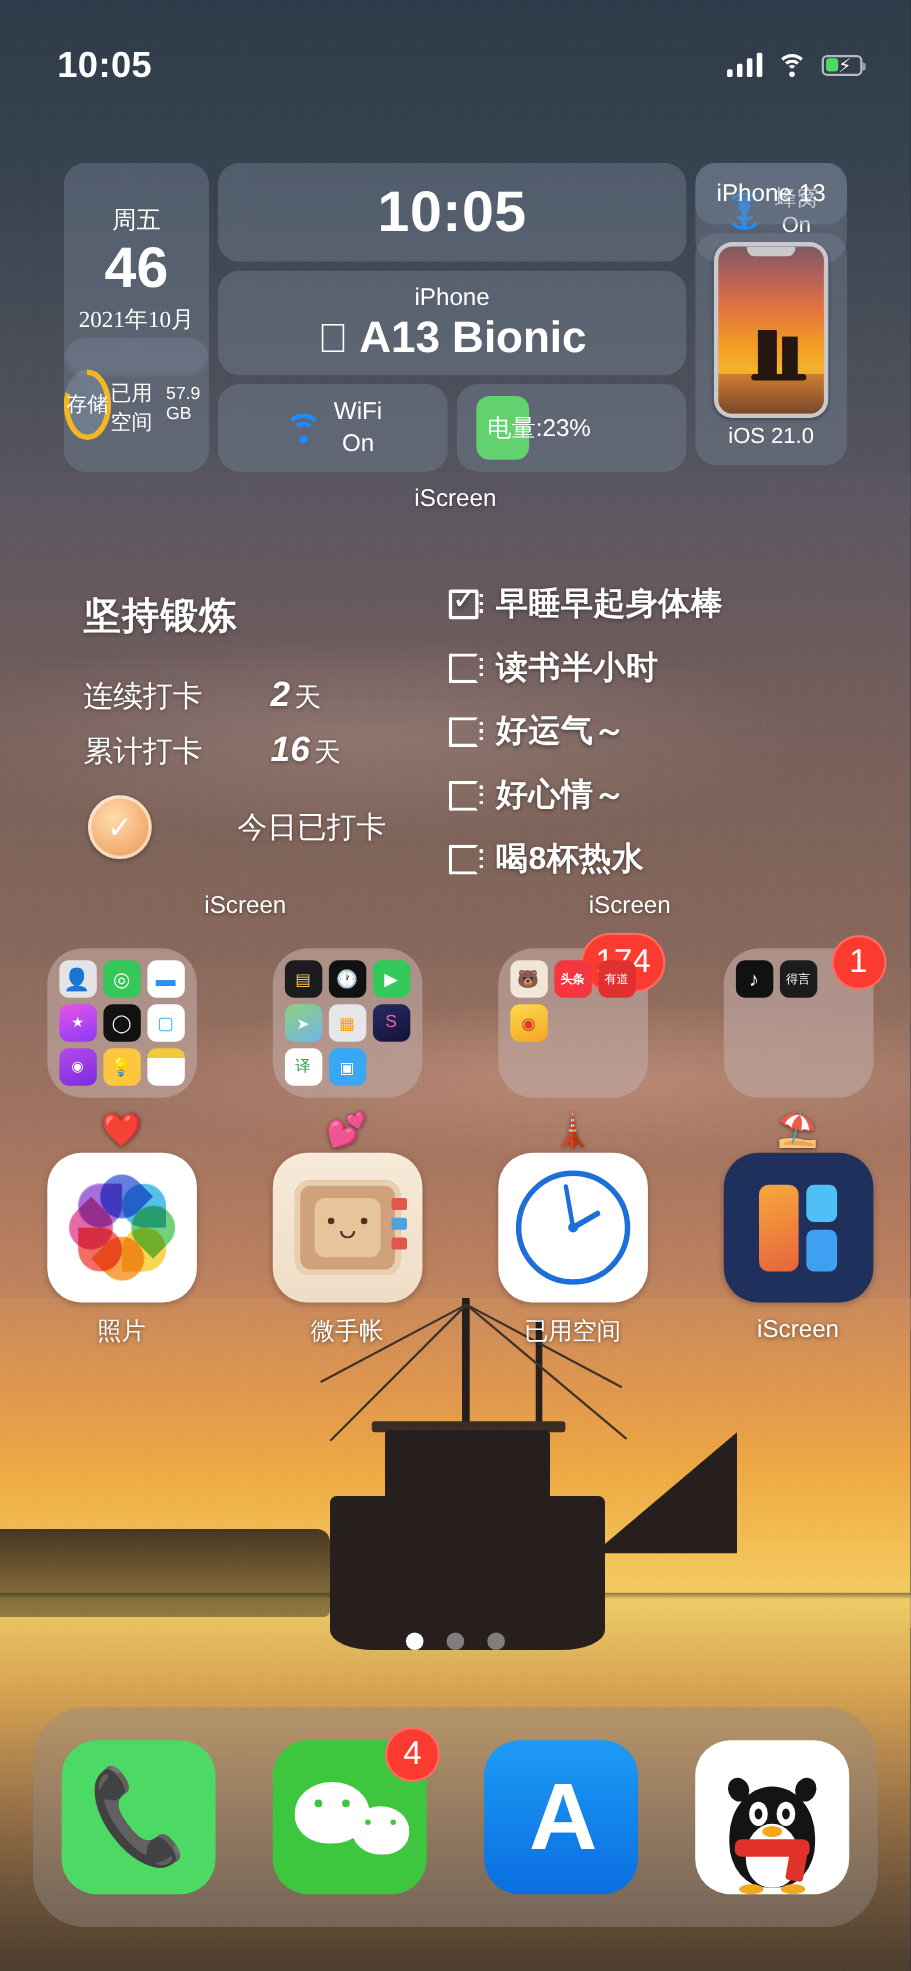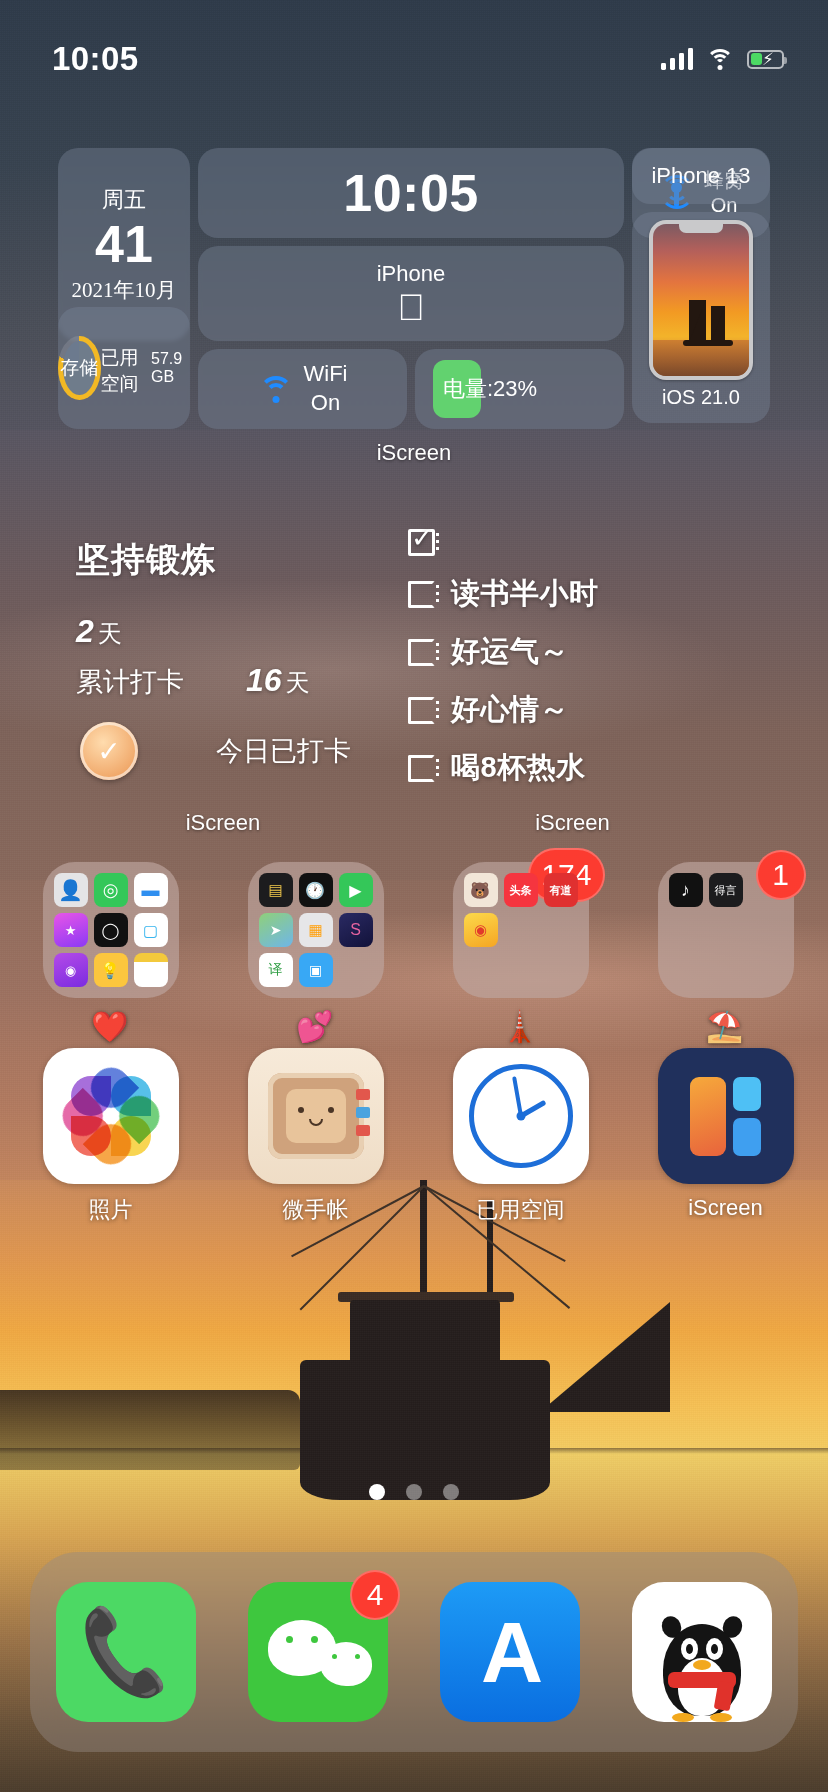--- a/index.html
+++ b/index.html
@@ -402,21 +402,21 @@
       <span class="batt">
         <span class="fill"></span>
           <span class="bolt">⚡</span>
       </span>
     </div>
   </div>
 
   <div id="sysgrid">
     <div class="card c-date">
       <div class="wd">周五</div>
-      <div class="dd">41</div>
+      <div class="dd">46</div>
       <div class="ym">2021年10月</div>
     </div>
     <div class="card c-clock">
       <div class="t">10:05</div>
     </div>
     <div class="card c-cell">
       <span class="cell-ico">
         <span class="arc o"></span>
           <span class="arc i"></span>
           <span class="ball"></span>
@@ -431,20 +431,21 @@
       <div class="ring">
         <span class="lbl">存储</span>
       </div>
       <div class="u">已用空间</div>
       <div class="g">57.9 GB</div>
     </div>
     <div class="card c-chip">
       <div class="sub">iPhone</div>
       <div class="main">
         <span class="apple"></span>
+        <span>A13 Bionic</span>
       </div>
     </div>
     <div class="card c-wifi">
       <span class="wifi-ico">
         <span class="a"></span>
           <span class="b"></span>
           <span class="dot"></span>
       </span>
       <span class="txt">
         <span>WiFi</span><br>
@@ -471,20 +472,21 @@
       </div>
     </div>
     <div class="osv">iOS 21.0</div>
   </div>
   <div class="widget-label" style="left:58px;top:440px;width:712px">iScreen</div>
 
   <div id="habit">
     <div class="title">坚持锻炼</div>
     <div class="rows">
       <div class="row">
+        <span class="k">连续打卡</span>
         <span class="v">2</span>
         <span class="u">天</span>
       </div>
       <div class="row">
         <span class="k">累计打卡</span>
         <span class="v">16</span>
         <span class="u">天</span>
       </div>
     </div>
     <div class="foot">
@@ -495,20 +497,21 @@
   <div class="widget-label" style="left:58px;top:810px;width:330px">iScreen</div>
 
   <div id="checklist">
     <ul>
       <li>
         <span class="cbox">
           <span class="b"></span>
             <span class="tick">✓</span>
             <span class="dots"></span>
         </span>
+        <span class="txt">早睡早起身体棒</span>
       </li>
       <li>
         <span class="cbox part">
           <span class="b"></span>
             <span class="dots"></span>
         </span>
         <span class="txt">读书半小时</span>
       </li>
       <li>
         <span class="cbox part">
@@ -598,21 +601,21 @@
     <div class="cellapp">
       <div class="folder">
         <span class="badge">174</span>
         <span class="mini" style="background:#f2e6d8">
           <span style="font-size:16px">🐻</span>
           </span>
         <span class="mini" style="background:#f5353f">
           <span style="font-size:11px;font-weight:700">头条</span>
           </span>
         <span class="mini" style="background:#e03030">
-          <span style="font-size:11px;font-weight:700">有道</span>
+          <span style="font-size:11px;font-weight:400">有道</span>
           </span>
         <span class="mini" style="background:linear-gradient(160deg,#fcd94b,#f5a623)">
           <span style="font-size:15px;color:#e2392b">◉</span>
           </span>
         <span class="mini" style="background:transparent"></span>
         <span class="mini" style="background:transparent"></span>
         <span class="mini" style="background:transparent"></span>
         <span class="mini" style="background:transparent"></span>
         <span class="mini" style="background:transparent"></span>
       </div>

